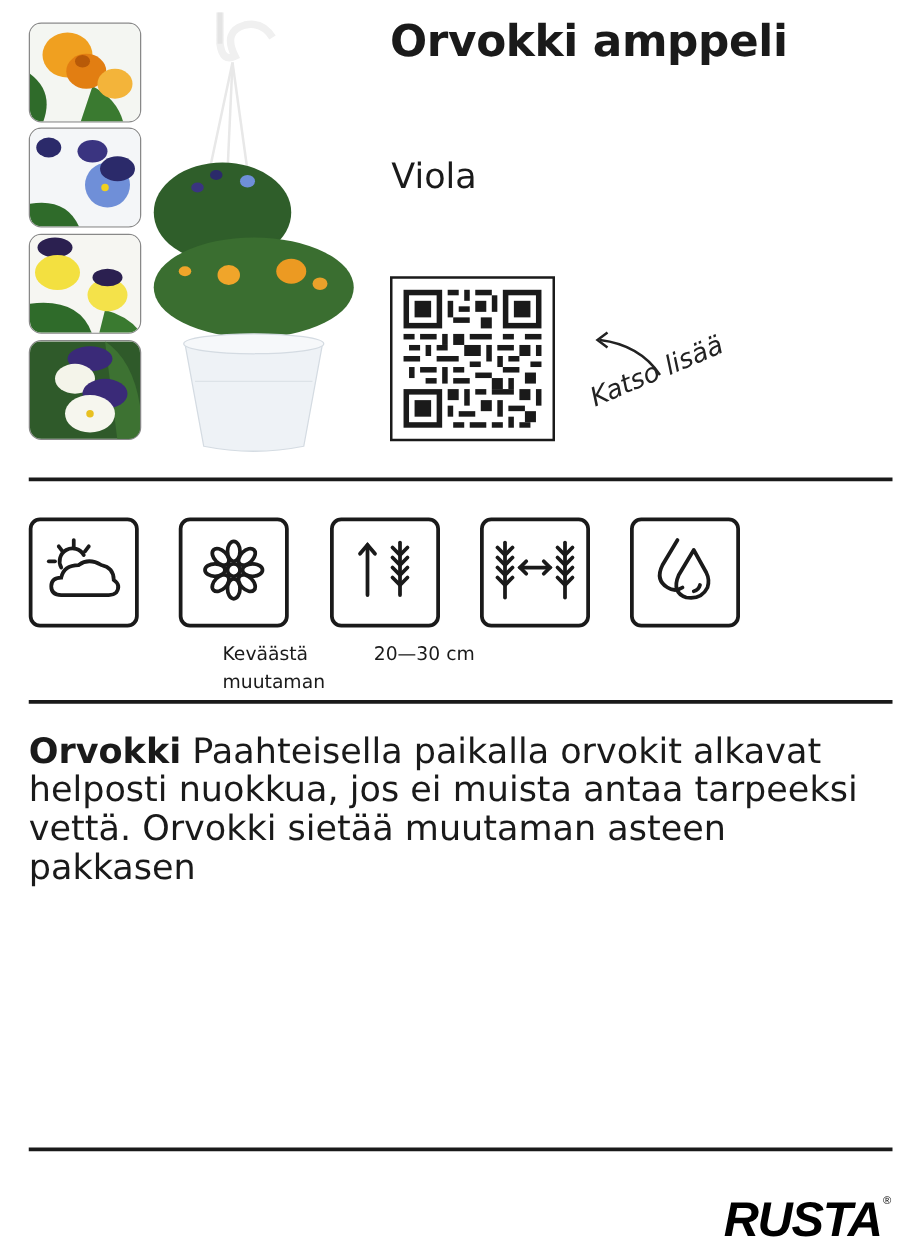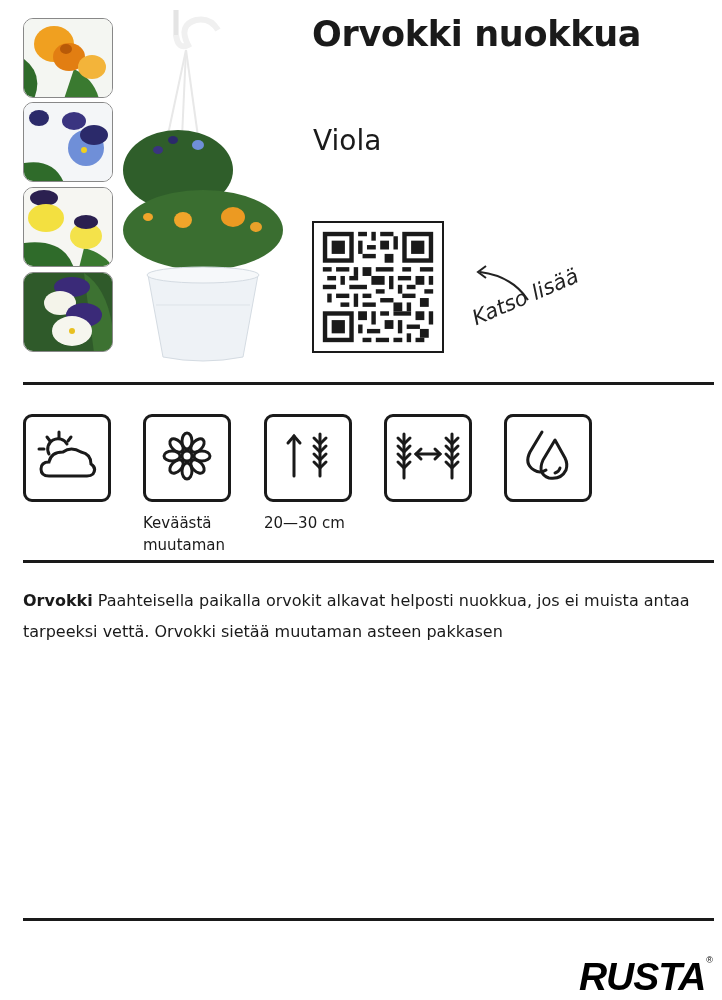--- a/index.html
+++ b/index.html
@@ -5,22 +5,22 @@
   html, body { margin:0; padding:0; background:#ffffff; }
   body { width:722px; height:1000px; position:relative; overflow:hidden; font-family:"DejaVu Sans", sans-serif; color:#1a1a1a; }
   .abs { position:absolute; }
   .thumb { position:absolute; left:23px; width:90px; height:80px; border:1.5px solid #888; border-radius:10px; overflow:hidden; box-sizing:border-box; }
   .title { left:312px; top:14px; font-size:35px; font-weight:bold; letter-spacing:-0.3px; color:#1a1a1a; white-space:nowrap; }
   .subtitle { left:313px; top:124px; font-size:28px; color:#1a1a1a; }
   .qr { left:312px; top:221px; width:132px; height:132px; border:2px solid #1a1a1a; box-sizing:border-box; background:#fff; }
   .katso { left:478px; top:306px; font-family:"DejaVu Sans", sans-serif; font-size:21px; font-style:italic; transform:rotate(-23deg); transform-origin:left bottom; white-space:nowrap; color:#222; }
   .rule { position:absolute; left:23px; width:691px; height:3px; background:#1a1a1a; }
   .icon-box { position:absolute; top:414px; width:88px; height:88px; border:3px solid #1a1a1a; border-radius:9px; box-sizing:border-box; display:flex; align-items:center; justify-content:center; }
-  .icon-label { position:absolute; top:512px; font-size:15px; line-height:22px; color:#1a1a1a; }
-  .desc { left:23px; top:585px; width:690px; font-size:16px; line-height:31px; color:#1a1a1a; }
+  .icon-label { position:absolute; top:512px; font-size:15px; line-height:22px; color:#1a1a1a;margin-left:35px; }
+  .desc { left:23px; top:585px; width:690px; font-size:28px; line-height:31px; color:#1a1a1a; }
   .desc b { font-weight:bold; }
   .logo { right:10px; top:955px; font-size:39px; font-weight:900; font-style:italic; letter-spacing:-1px; color:#000000; font-family:Liberation Sans, sans-serif; }
   .reg { font-size:9px; vertical-align:top; font-style:normal; font-weight:normal; margin-left:1px; }
 </style>
 </head>
 <body>
 
 <div class="thumb" style="top:18px;">
   <svg width="90" height="80" viewBox="0 0 90 80">
     <rect width="90" height="80" fill="#f4f6f2"></rect>
@@ -81,21 +81,21 @@
     <ellipse cx="115" cy="212" rx="12" ry="10" fill="#ec9a22"></ellipse>
     <ellipse cx="65" cy="215" rx="9" ry="8" fill="#f0a52a"></ellipse>
     <ellipse cx="30" cy="212" rx="5" ry="4" fill="#f0a52a"></ellipse>
     <ellipse cx="138" cy="222" rx="6" ry="5" fill="#e9a12a"></ellipse>
     <path d="M30 270 L140 270 L125 352 Q85 360 45 352 Z" fill="#eef2f6" stroke="#d4dbe2" stroke-width="1"></path>
     <ellipse cx="85" cy="270" rx="56" ry="8" fill="#f6f8fa" stroke="#d4dbe2"></ellipse>
     <line x1="38" y1="300" x2="132" y2="300" stroke="#dde3e8"></line>
   </svg>
 </div>
 
-<div class="abs title">Orvokki nuokkua</div>
+<div class="abs title">Orvokki amppeli</div>
 <div class="abs subtitle">Viola</div>
 
 <div class="abs qr">
   <svg width="128" height="128" viewBox="0 0 29 29" style="margin:0;">
     <g fill="#1a1a1a" transform="translate(2,2)">
 
       <rect x="0" y="0" width="7" height="7"></rect>
         <rect x="1" y="1" width="5" height="5" fill="#fff"></rect>
         <rect x="2" y="2" width="3" height="3"></rect>
       <rect x="18" y="0" width="7" height="7"></rect>

